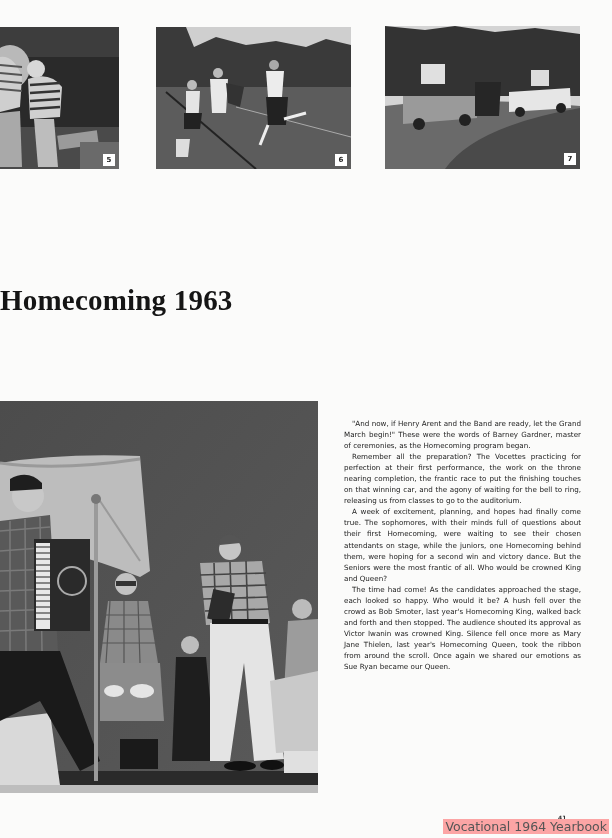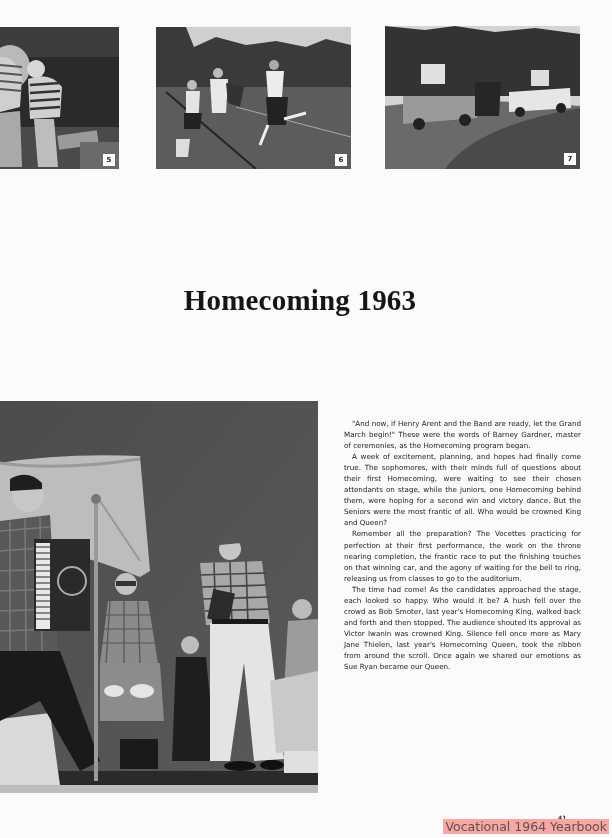--- a/index.html
+++ b/index.html
@@ -14,21 +14,21 @@
     font-size:7px; font-weight:bold; text-align:center; line-height:12px; color:#222;
   }
   #p5 { left:0; top:27px; width:119px; height:142px; }
   #p6 { left:156px; top:27px; width:195px; height:142px; }
   #p7 { left:385px; top:26px; width:195px; height:143px; }
   #p5 .num-label { right:4px; bottom:3px; }
   #p6 .num-label { right:4px; bottom:3px; }
   #p7 .num-label { right:4px; bottom:4px; }
   #main-photo { left:0; top:401px; width:318px; height:392px; }
   .title {
-    position:absolute; left:0; width:600px; top:265px; text-align:center;
+    position:absolute; left:0; width:600px; top:265px; 
     font-family:"Liberation Serif", serif; font-size:29px; color:#151515;
     letter-spacing:0.2px;
   }
   .article {
     position:absolute; left:344px; top:418px; width:237px;
     font-family:"DejaVu Sans", sans-serif; font-size:7.15px; line-height:11.05px;
     text-align:justify; color:#1c1c1c;
   }
   .article p { margin:0; text-indent:8px; }
   .page-num {
@@ -154,19 +154,19 @@
     <ellipse cx="272" cy="364" rx="12" ry="5" fill="#111"></ellipse>
     <circle cx="302" cy="208" r="10" fill="#bbb"></circle>
     <path d="M288 220 L318 218 L318 290 L284 290 Z" fill="#9c9c9c"></path>
     <path d="M270 280 L318 270 L318 350 L276 352 Z" fill="#c9c9c9"></path>
     <rect x="284" y="350" width="34" height="22" fill="#e0e0e0"></rect>
   </svg>
 </div>
 
 <div class="article">
   <p>"And now, if Henry Arent and the Band are ready, let the Grand March begin!" These were the words of Barney Gardner, master of ceremonies, as the Homecoming program began.</p>
+  <p>Remember all the preparation? The Vocettes practicing for perfection at their first performance, the work on the throne nearing completion, the frantic race to put the finishing touches on that winning car, and the agony of waiting for the bell to ring, releasing us from classes to go to the auditorium.</p>
   <p>A week of excitement, planning, and hopes had finally come true. The sophomores, with their minds full of questions about their first Homecoming, were waiting to see their chosen attendants on stage, while the juniors, one Homecoming behind them, were hoping for a second win and victory dance. But the Seniors were the most frantic of all. Who would be crowned King and Queen?</p>
-  <p>Remember all the preparation? The Vocettes practicing for perfection at their first performance, the work on the throne nearing completion, the frantic race to put the finishing touches on that winning car, and the agony of waiting for the bell to ring, releasing us from classes to go to the auditorium.</p>
   <p>The time had come! As the candidates approached the stage, each looked so happy. Who would it be? A hush fell over the crowd as Bob Smoter, last year's Homecoming King, walked back and forth and then stopped. The audience shouted its approval as Victor Iwanin was crowned King. Silence fell once more as Mary Jane Thielen, last year's Homecoming Queen, took the ribbon from around the scroll. Once again we shared our emotions as Sue Ryan became our Queen.</p>
 </div>
 
 <div class="page-num">41</div>
 <div class="footer">Vocational 1964 Yearbook</div>
 
 </body></html>

